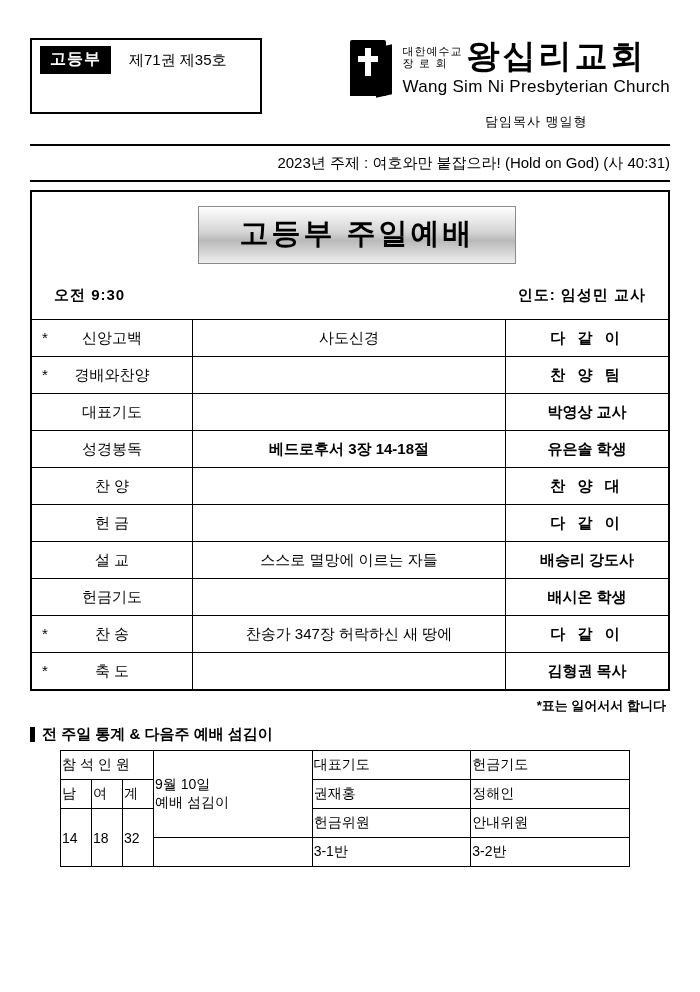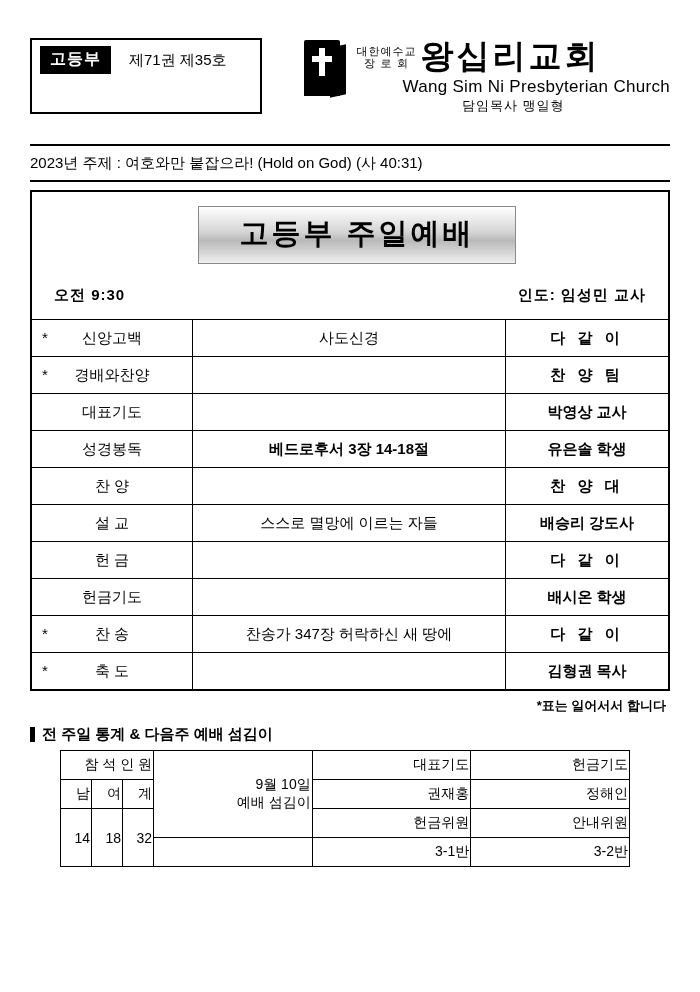--- a/index.html
+++ b/index.html
@@ -105,52 +105,50 @@
     flex-direction: column;
   }
   .kor-row {
     display: flex;
     align-items: flex-end;
   }
   .kor-small {
     font-size: 11px;
     line-height: 12px;
     letter-spacing: 1px;
-    text-align: center;
     margin-right: 4px;
     margin-bottom: 4px;
     font-family: "DejaVu Sans", sans-serif;
   }
   .kor-big {
     font-size: 33px;
     font-weight: bold;
     letter-spacing: 3px;
     line-height: 36px;
     font-family: "DejaVu Sans", sans-serif;
   }
   .eng-name {
     font-size: 17px;
     margin-top: 3px;
     letter-spacing: 0.3px;
-    margin-left: 46px;
   }
   .pastor {
     font-size: 13px;
     text-align: center;
-    margin-top: 0;
+    margin-top: 16px;
     letter-spacing: 1px;
   }
 
   
   .theme-rule-top {
     border-top: 2px solid #000;
     margin-top: 6px;
   }
   .theme-text {
-    text-align: left;
+    text-align: right;
     font-size: 15px;
     padding: 8px 0 7px 0;
   }
   .theme-rule-bottom {
     border-top: 2px solid #000;
   }
 
   
   .order-box {
     border: 2px solid #000;
@@ -239,21 +237,21 @@
   }
 
   table.stats {
     border-collapse: collapse;
     table-layout: fixed;
     width: 570px;
     margin-left: 30px;
   }
   table.stats td {
     border: 1px solid #000;
-    text-align: right;
+    text-align: left;
     font-size: 14px;
     height: 26px;
   }
   .w-att { width: 68px; }
   .w-mid { width: 118px; }
   .w-r   { width: 118px; }
 
   
   .footer {
     margin-top: 16px;
@@ -346,32 +344,32 @@
           <td class="c1">
             <span class="star"></span>
             <span>찬   양</span>
           </td>
           <td class="c2"></td>
           <td class="c3 sp2">찬 양 대</td>
         </tr>
         <tr>
           <td class="c1">
             <span class="star"></span>
+            <span>헌   금</span>
+          </td>
+          <td class="c2"></td>
+          <td class="c3 sp2">다 같 이</td>
+        </tr>
+        <tr>
+          <td class="c1">
+            <span class="star"></span>
             <span>설   교</span>
           </td>
           <td class="c2">스스로 멸망에 이르는 자들</td>
           <td class="c3">배승리 강도사</td>
-        </tr>
-        <tr>
-          <td class="c1">
-            <span class="star"></span>
-            <span>헌   금</span>
-          </td>
-          <td class="c2"></td>
-          <td class="c3 sp2">다 같 이</td>
         </tr>
         <tr>
           <td class="c1">
             <span class="star"></span>
             <span>헌금기도</span>
           </td>
           <td class="c2"></td>
           <td class="c3">배시온 학생</td>
         </tr>
         <tr>

